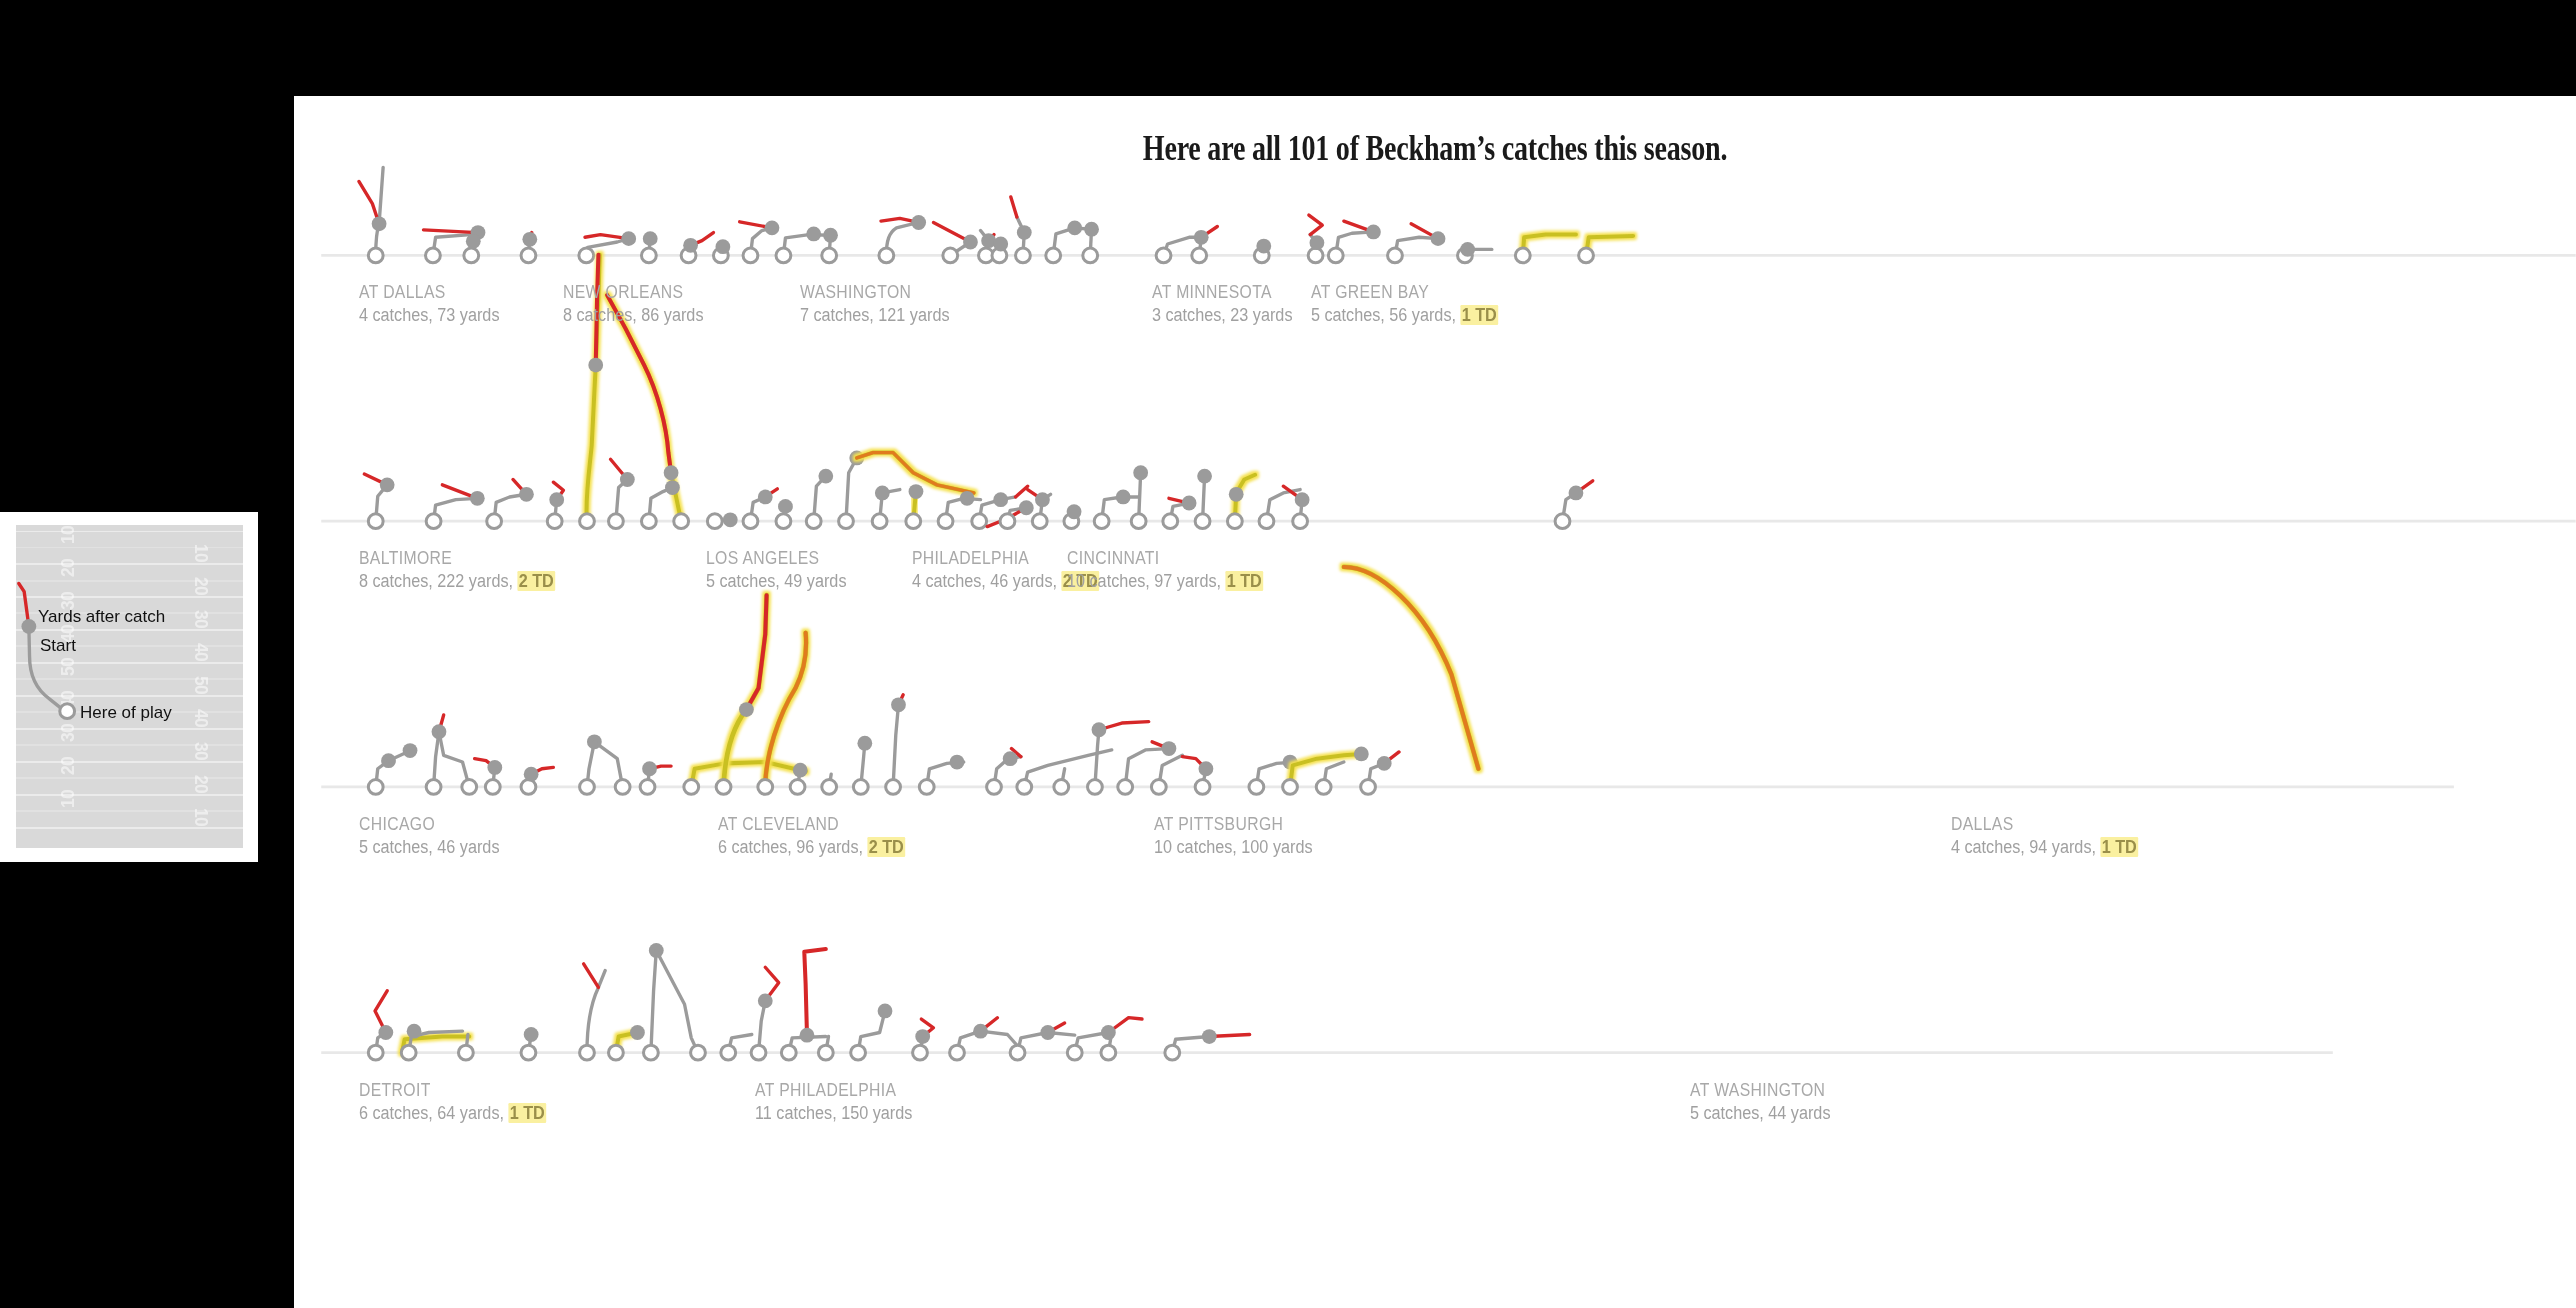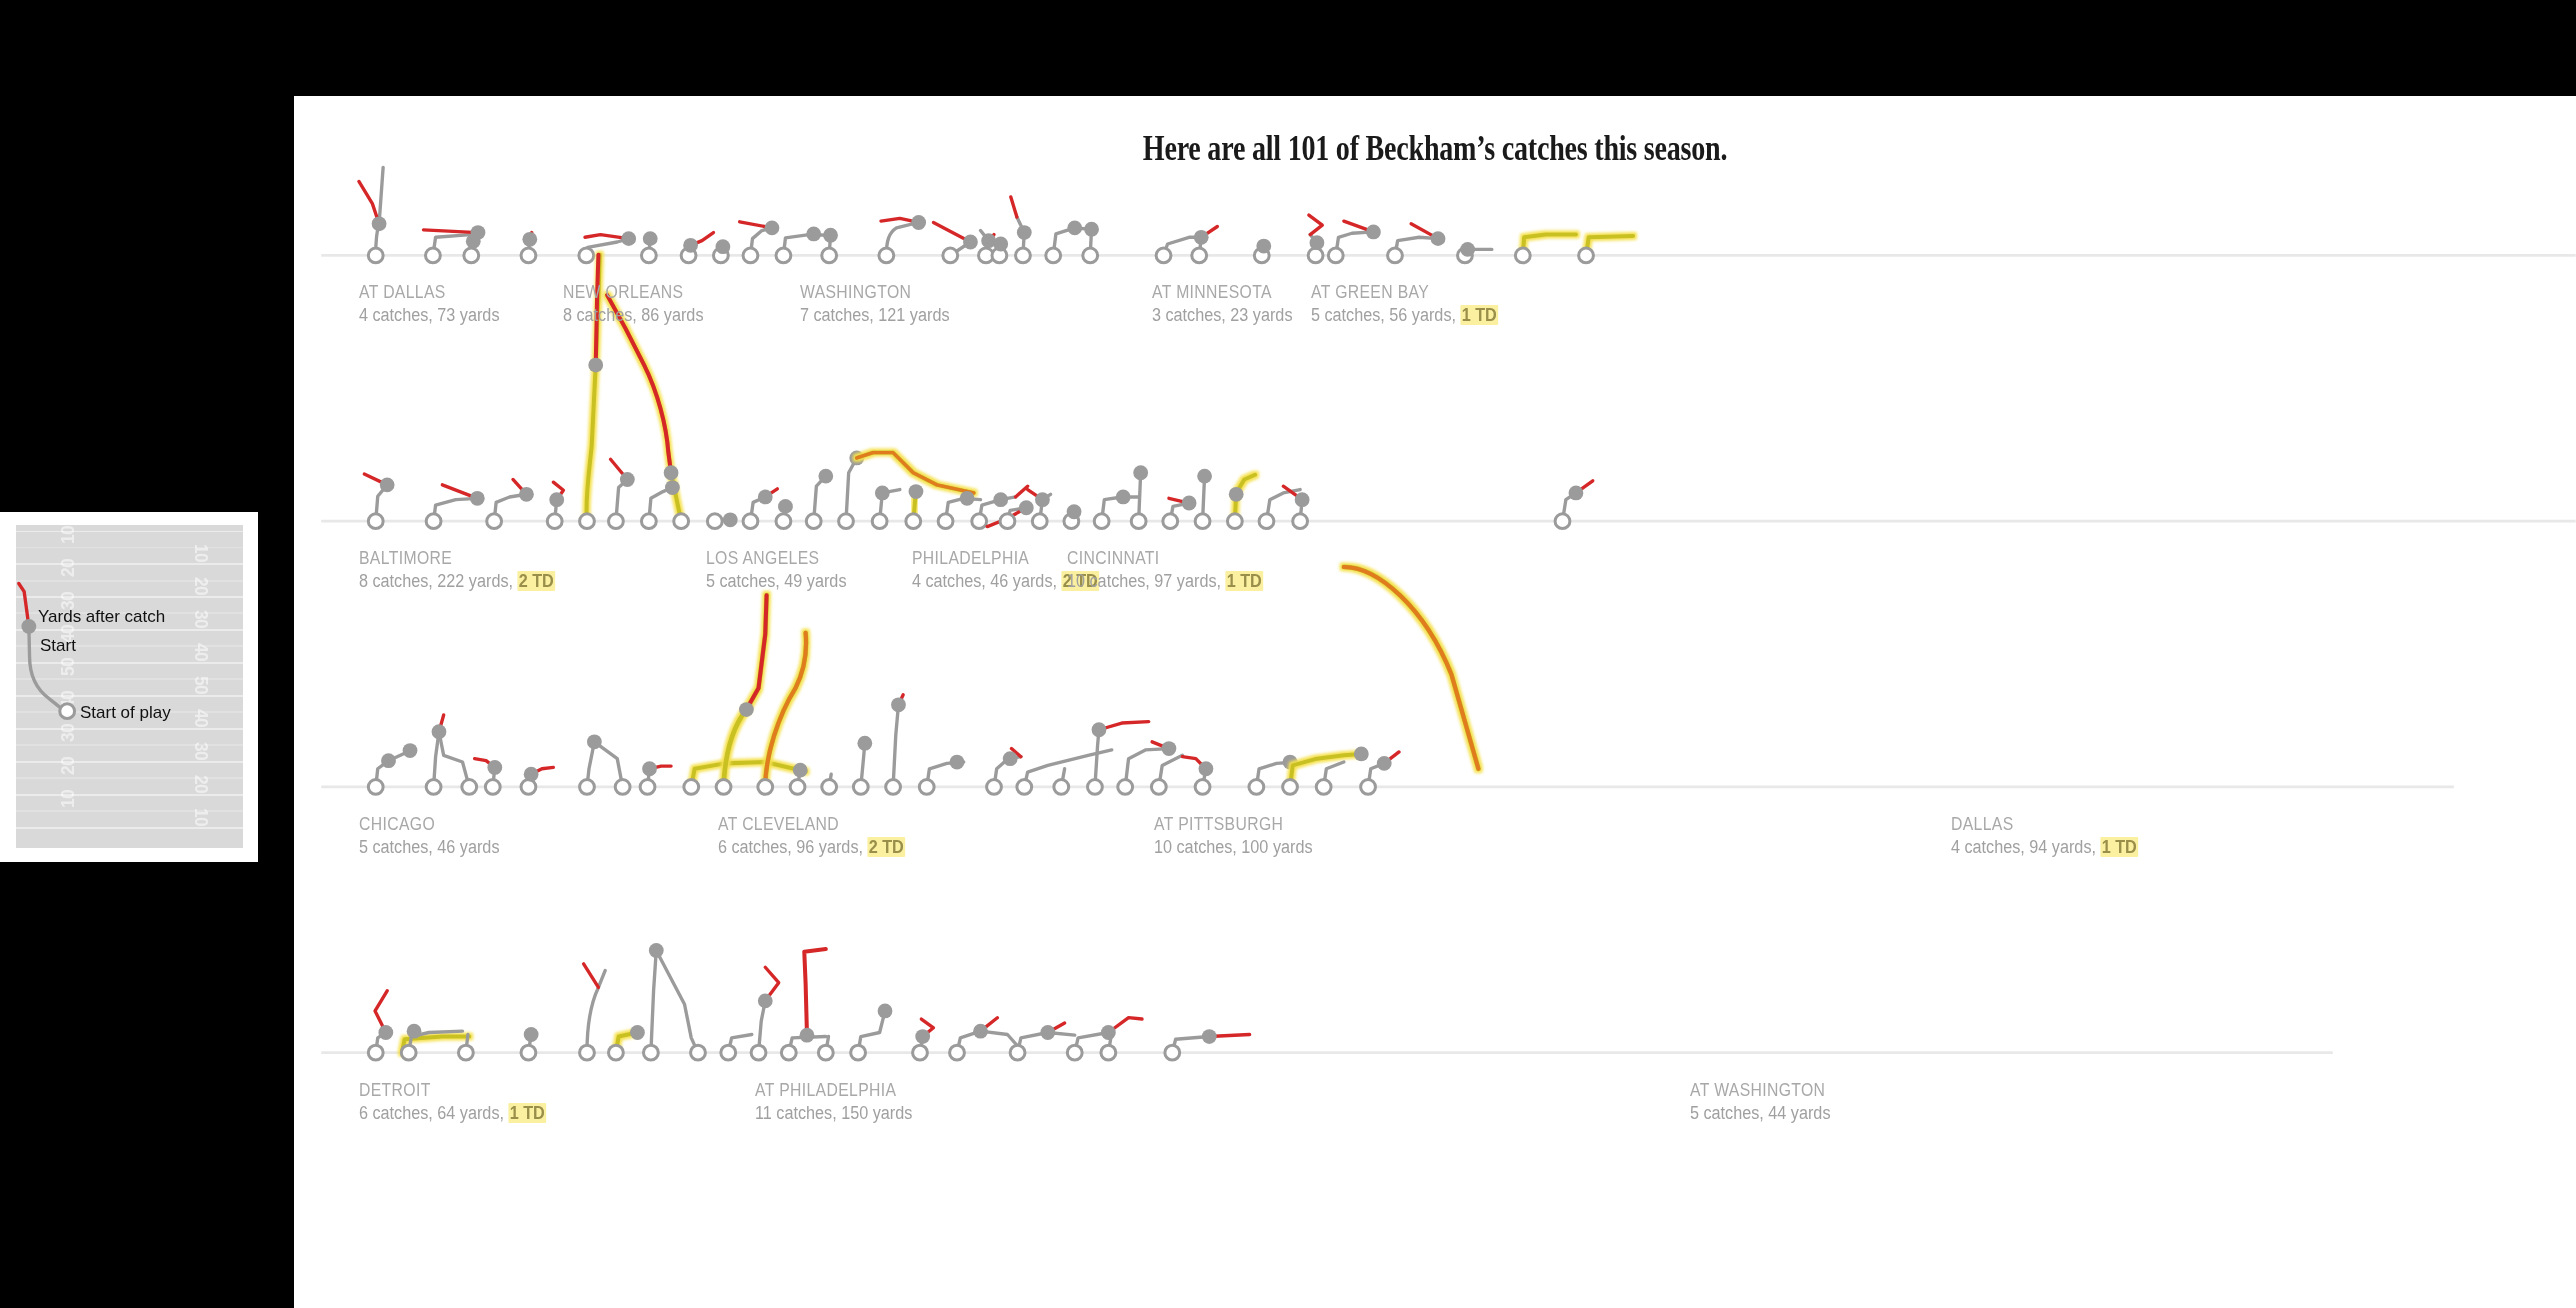--- a/index.html
+++ b/index.html
@@ -625,15 +625,15 @@
 
   <svg width="250" height="342" viewBox="0 0 372 508">
     <path d="M22 100 L 30 112 L 37 164" fill="none" stroke="#d62728" stroke-width="5" stroke-linecap="round"></path>
     <path d="M37 164 L 38 208 C 38 236 48 258 68 272 L 88 288" fill="none" stroke="#9b9b9b" stroke-width="5" stroke-linecap="round"></path>
     <circle cx="37" cy="164" r="11" fill="#9b9b9b"></circle>
     <circle cx="94" cy="290" r="11" fill="#ffffff" stroke="#9b9b9b" stroke-width="4.5"></circle>
   </svg>
 
   <div class="lg-label" style="left:34px;top:91px">Yards after catch</div>
   <div class="lg-label" style="left:36px;top:120px">Start</div>
-  <div class="lg-label" style="left:76px;top:187px">Start of play</div>
+  <div class="lg-label" style="left:76px;top:187px">Here of play</div>
 </div>
 
 
 </body></html>

